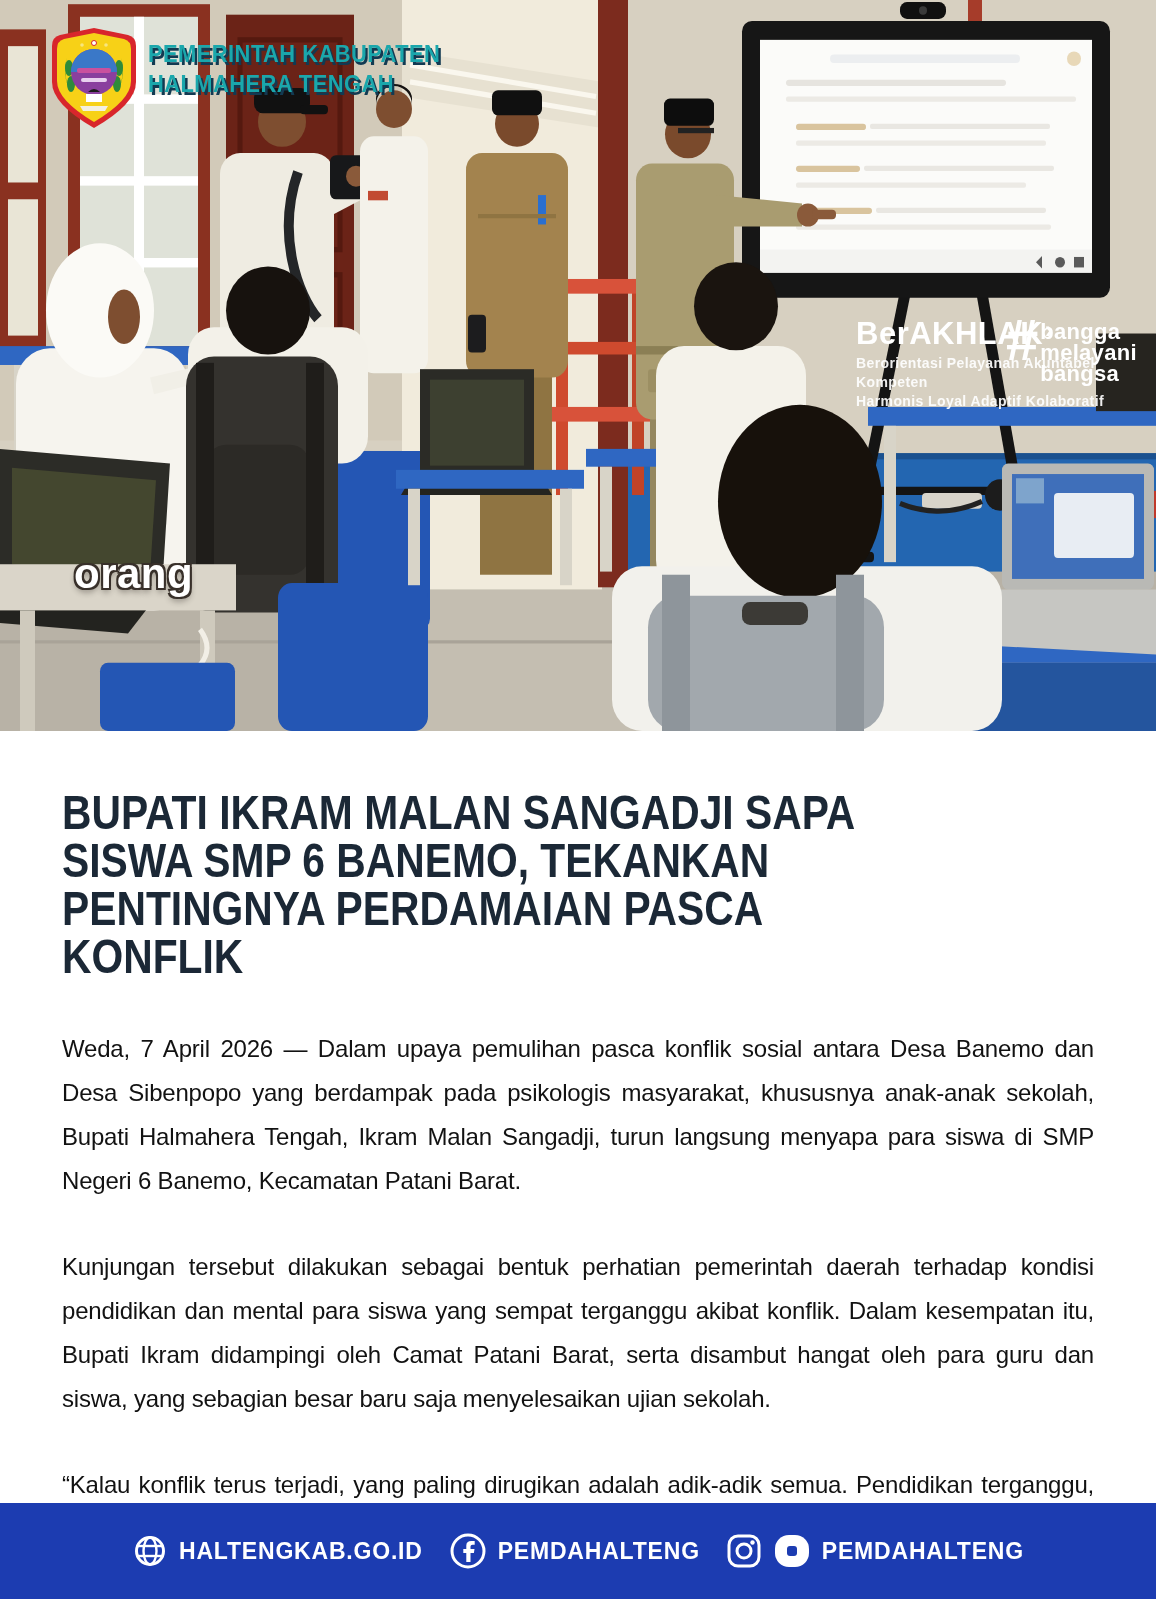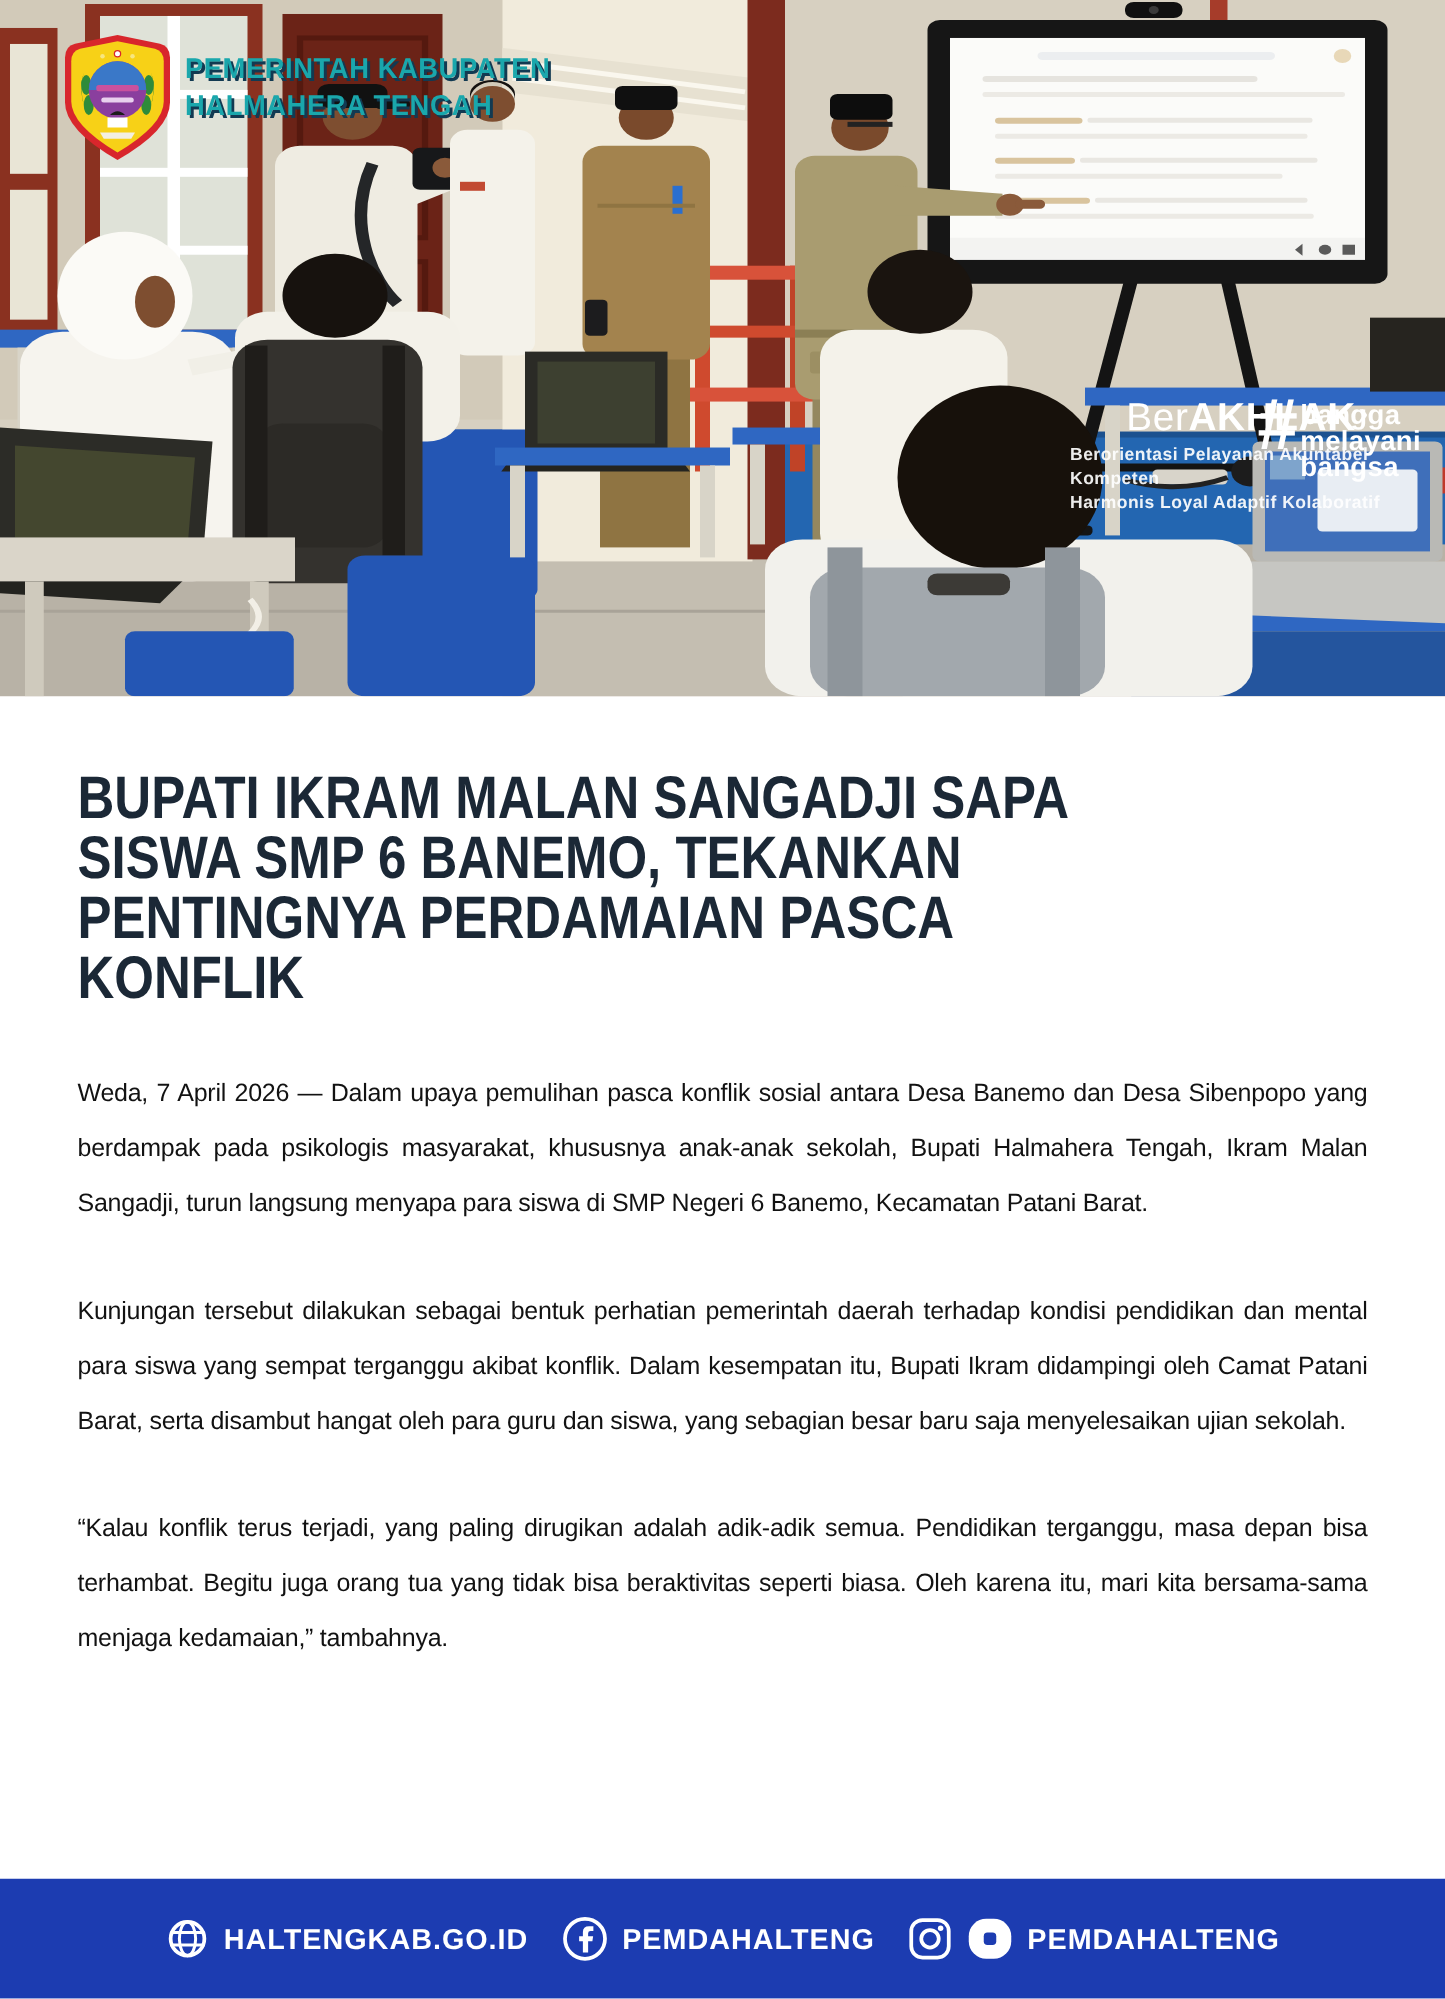--- a/index.html
+++ b/index.html
@@ -1,21 +1,21 @@
 <!DOCTYPE html>
 <html><head>
 <meta charset="utf-8">
 <style>
   * { box-sizing: border-box; margin: 0; padding: 0; }
   html,body { width:1156px; }
   body { font-family: "Liberation Sans", sans-serif; background:#ffffff; }
   .page { position:relative; width:1156px; height:1599px; background:#ffffff; overflow:hidden; }
 
   
-  .photo { position:relative; width:1156px; height:557px; overflow:hidden; background:#d7d0c1; }
+  .photo { position:relative; width:1156px; height:731px; overflow:hidden; background:#d7d0c1; }
   .scene { position:absolute; left:0; top:0; width:100%; height:100%; display:block; }
 
   .brand { position:absolute; left:50px; top:26px; display:flex; align-items:flex-start; }
   .brand-logo { width:88px; height:104px; flex:0 0 auto; }
   .brand-text {
     margin:14px 0 0 10px;
     font-size:23px; font-weight:800; line-height:1.3;
     color:#1aa7ac; letter-spacing:0.5px; white-space:pre-line;
     text-shadow: 2.5px 2.5px 0 #123a52;
     transform:scaleX(0.95); transform-origin:left top;
@@ -25,41 +25,41 @@
     position:absolute; left:74px; top:556px;
     font-weight:800; font-size:42px; line-height:0.88; color:#fff;
     letter-spacing:0.5px;
     text-shadow:-2px -2px 0 #38302a, 2px -2px 0 #38302a, -2px 2px 0 #38302a,
                  2px 2px 0 #38302a, 0 4px 6px rgba(30,25,20,.45);
   }
   .watermark .bullet { font-size:26px; vertical-align:20px; margin-right:2px; }
 
   .berakhlak { position:absolute; left:856px; top:318px; color:#fff; }
   .berakhlak .title { font-size:31px; line-height:1; letter-spacing:0.5px; }
-  .berakhlak .title .prefix { font-weight:400;margin-left:45px; }
+  .berakhlak .title .prefix { font-weight:700; }
   .berakhlak .title .main { font-weight:800;margin-top:36px; }
   .berakhlak .title .arrow { font-weight:800; font-size:24px; position:relative; top:-6px; left:2px; }
   .berakhlak .subtitle { margin-top:5px; font-size:14px; font-weight:600; letter-spacing:0.4px;
     line-height:1.35; white-space:pre-line; opacity:0.92; }
 
   .hashtag { position:absolute; left:1006px; top:314px; color:#fff; display:flex; align-items:flex-start; }
   .hashtag .symbol { font-size:58px; font-weight:800; line-height:0.9; }
   .hashtag .words { margin:8px 0 0 2px; font-size:22px; font-weight:700; line-height:0.95;
     letter-spacing:0.3px; white-space:pre-line; }
 
   
   .article { padding:58px 62px 0 62px; }
   .article h1 {
     font-size:48px; line-height:48px; font-weight:800; color:#1b2836;
     white-space:pre-line; letter-spacing:0;
     transform:scaleX(0.85); transform-origin:left top;
     margin:0 0 46px 0;
   }
   .article p {
-    font-size:20px; line-height:44px; color:#121212;
+    font-size:24px; line-height:44px; color:#121212;
     text-align:justify; margin:0 0 42px 0; letter-spacing:-0.2px;
   }
 
   
   .footer {
     position:absolute; left:0; bottom:0; width:1156px; height:96px;
     background:#1c3cb1; display:flex; align-items:center; justify-content:center; gap:26px;
   }
   .footer-item { display:flex; align-items:center; gap:11px; color:#ffffff;text-align:center; }
   .footer-item .label { font-size:23px; font-weight:800; letter-spacing:0.8px; }

